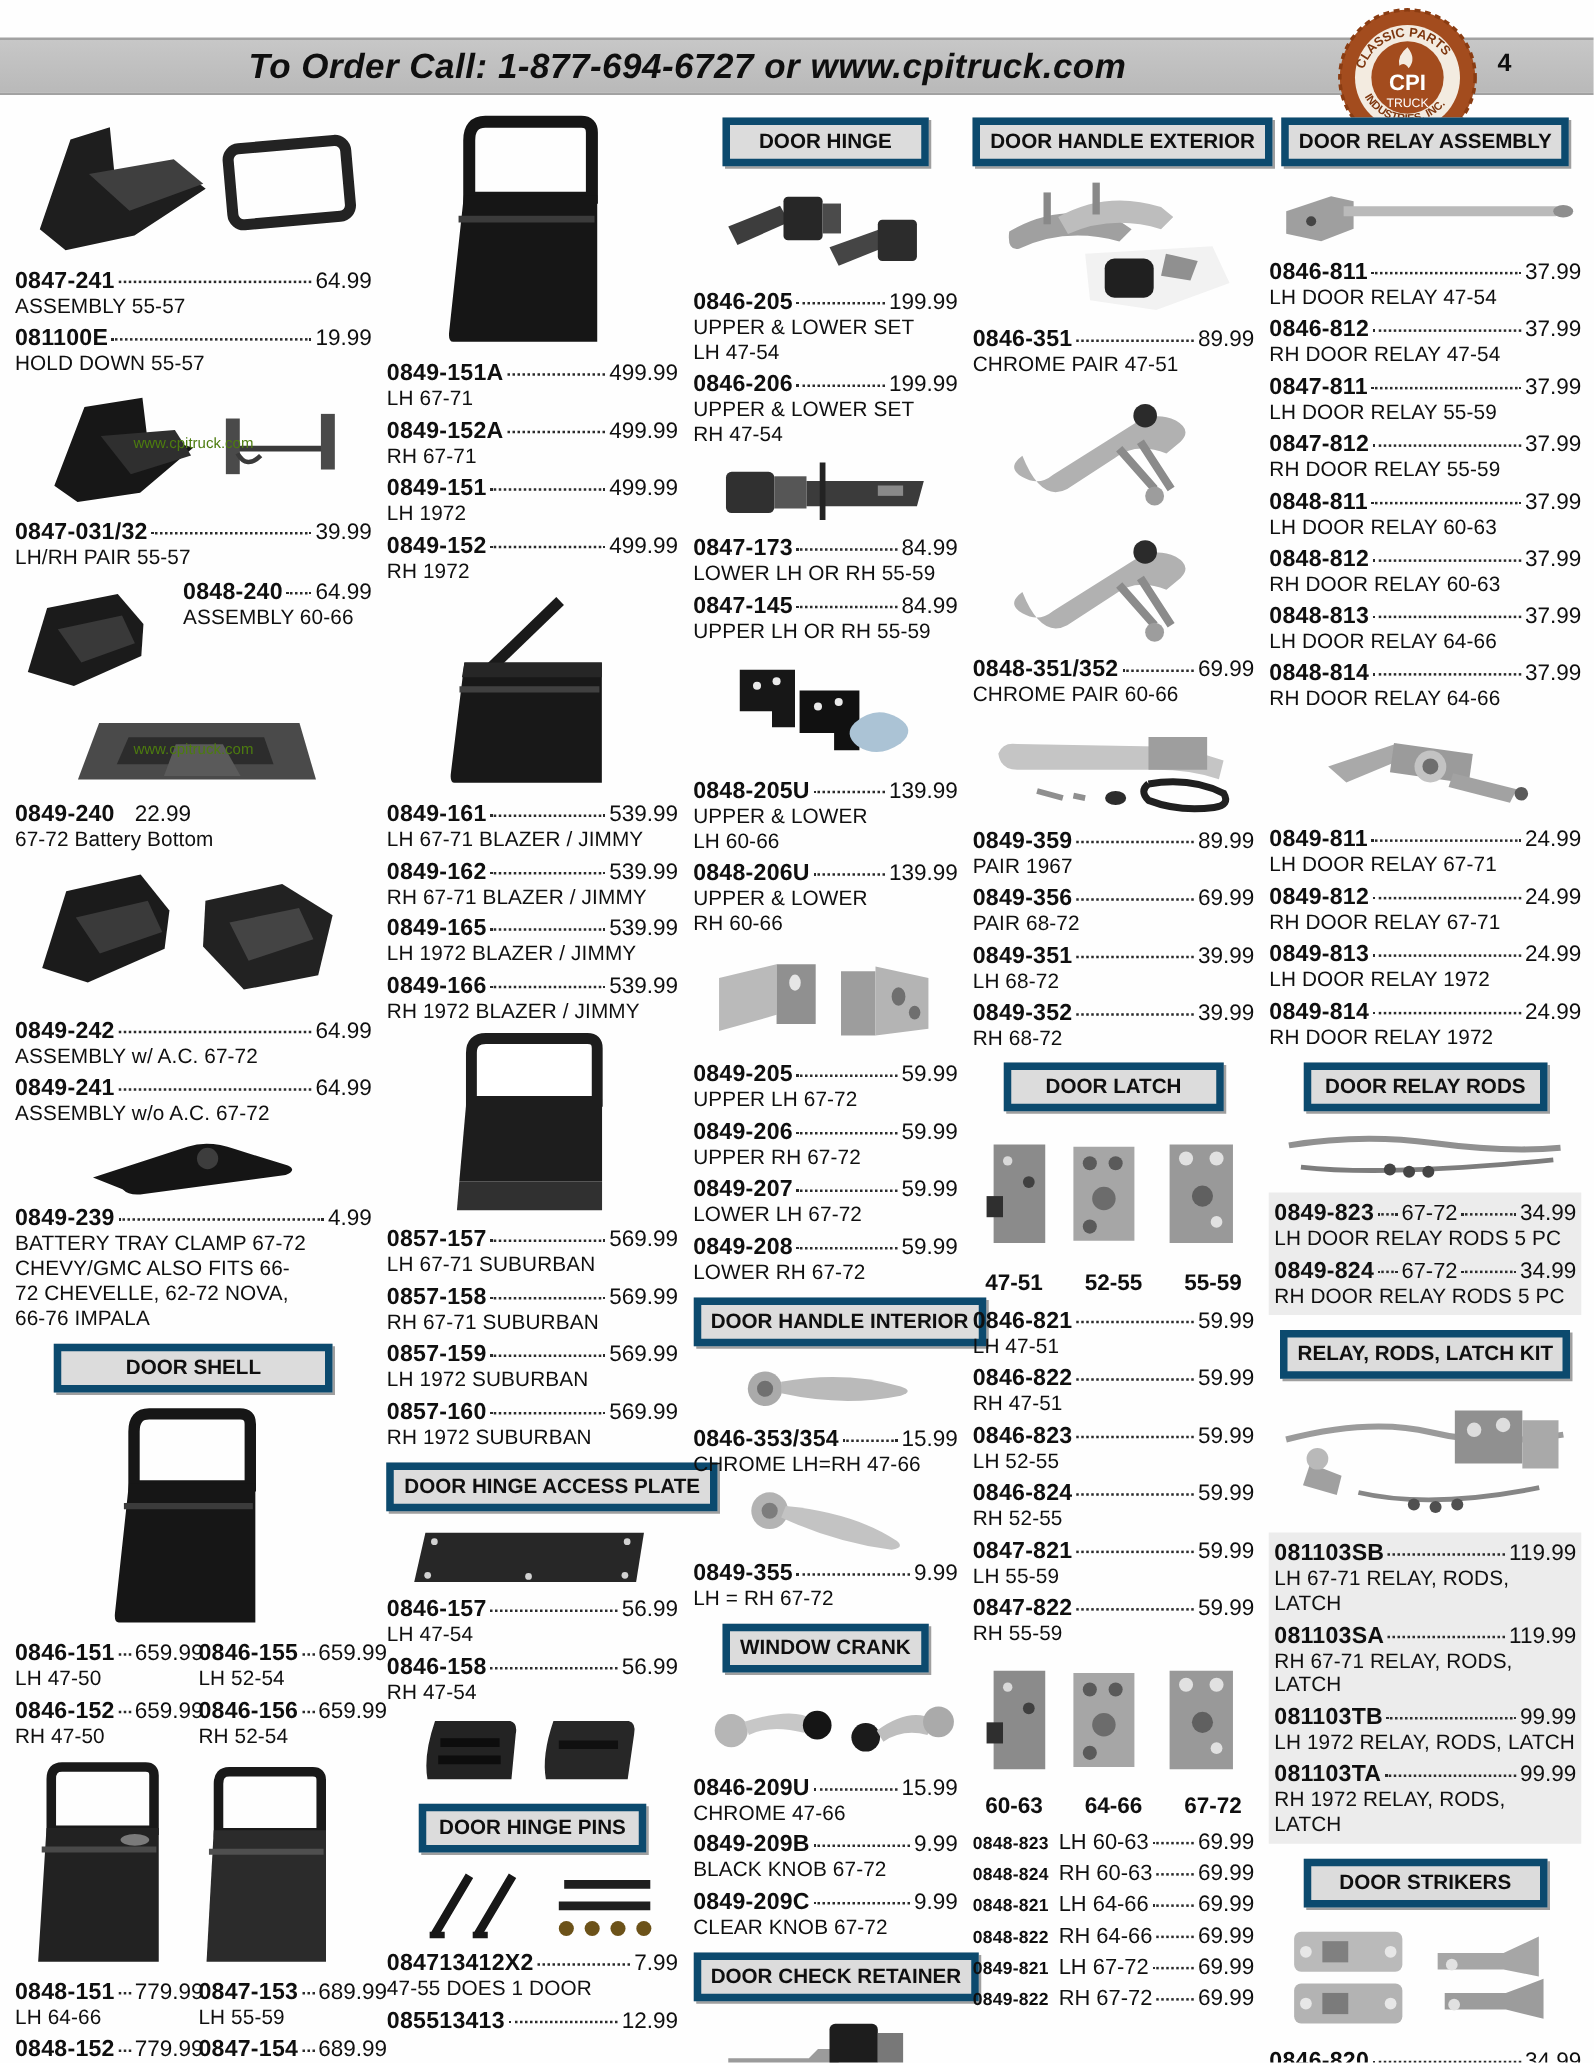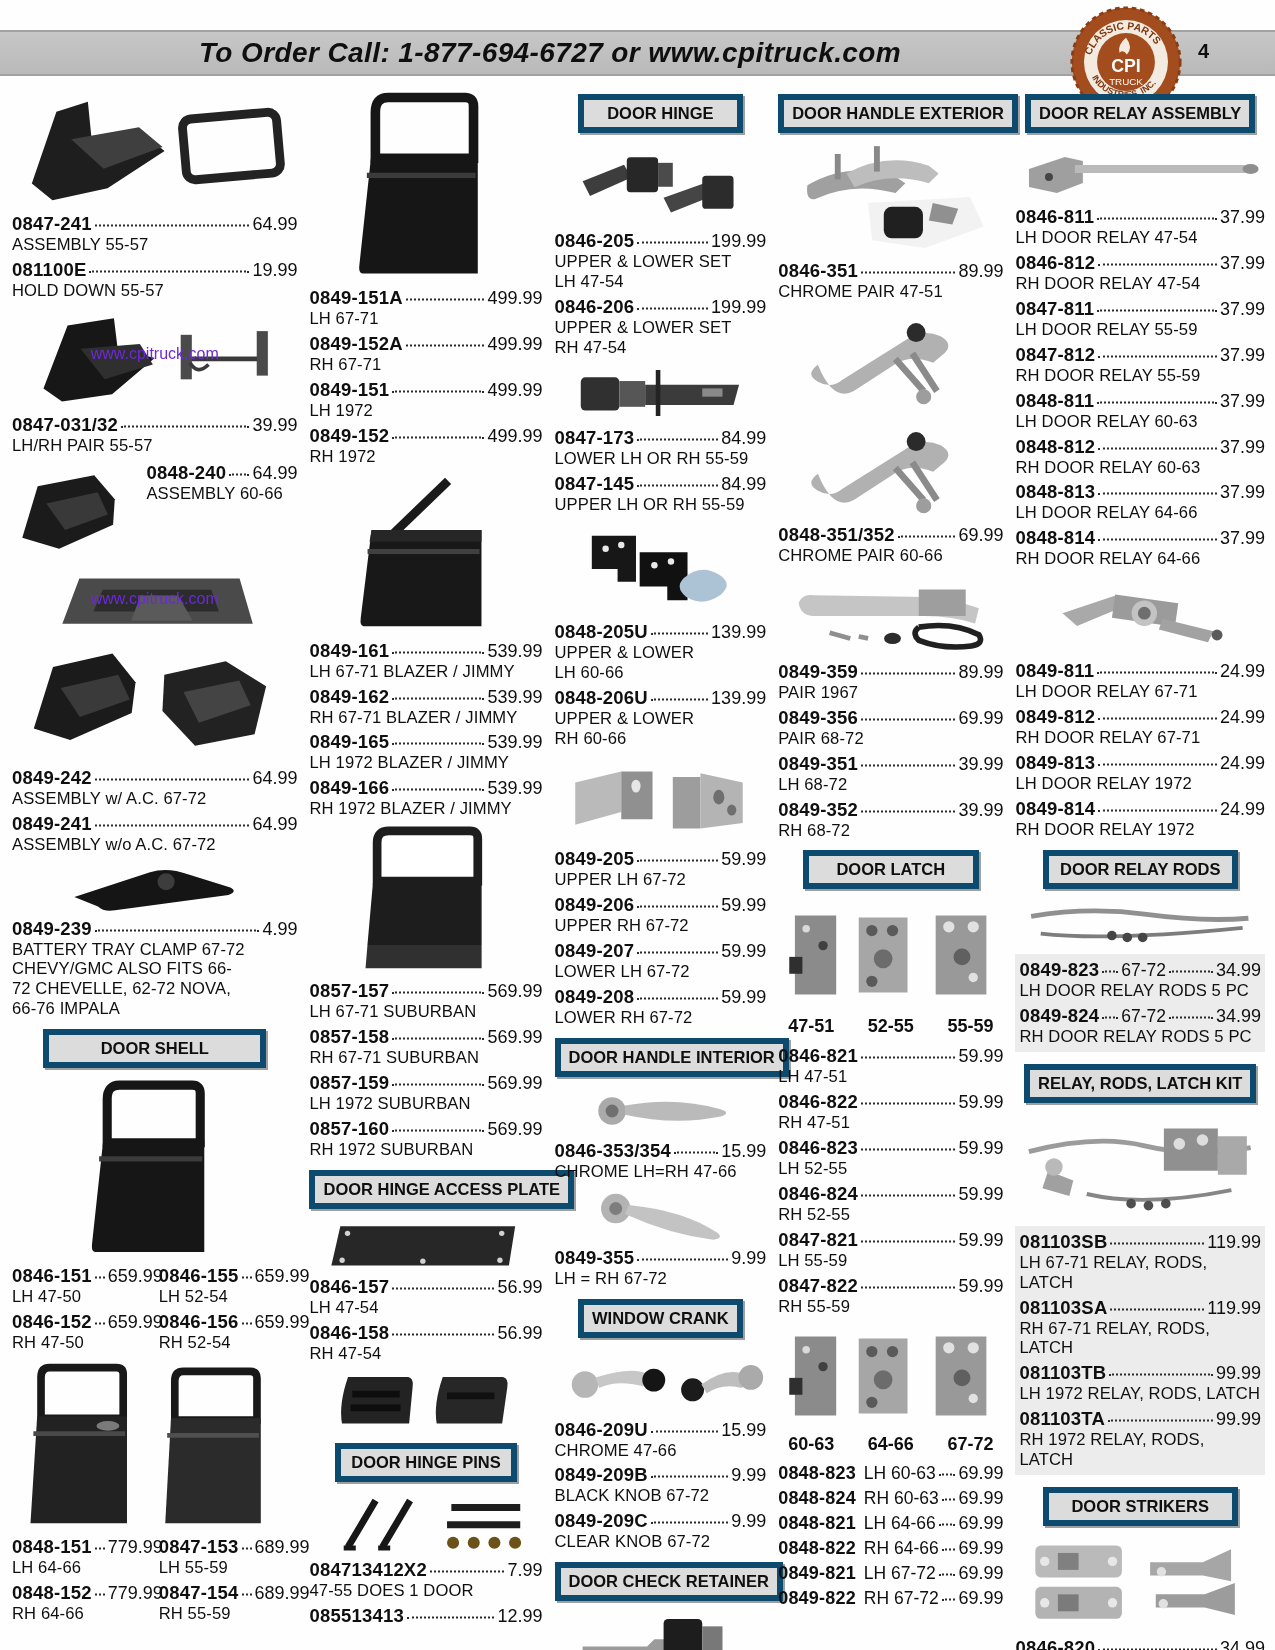--- a/index.html
+++ b/index.html
@@ -30,41 +30,41 @@
   .col1{width:294px}.col2{width:240px}.col3{width:218px}.col4{width:232px}.col5{width:257px}
   .shead{
     border:6px solid #0c4a6e;background:var(--sect);font-weight:bold;font-size:16.5px;
     text-align:center;padding:4px 8px;margin:6px auto 8px;min-width:78%;
     box-shadow:2px 2px 0 #9f9f9f;white-space:nowrap;
   }
   .imgbox{position:relative;display:flex;align-items:center;justify-content:center;margin:2px 0 5px;flex:none}
   .imgbox svg{width:100%;height:100%}
   .wm{
     position:absolute;top:46%;left:50%;transform:translate(-50%,-50%);
-    color:#6d28d9;font-size:16px;white-space:nowrap;
+    color:#4d7c0f;font-size:12px;white-space:nowrap;
   }
   .part{margin:0 0 4px}
   .prow{display:flex;align-items:baseline}
   .pnum{font-weight:bold;font-size:18.5px;letter-spacing:.2px;white-space:nowrap}
   .pmid{font-size:17.5px;white-space:nowrap}
   .price{font-size:18px;white-space:nowrap}
   .leader{flex:1;border-bottom:2.4px dotted #2a2a2a;margin:0 3px;transform:translateY(-3.5px);min-width:10px}
   .leader.sm{flex:0 0 16px}
   .gap{width:16px}
   .gap8{width:8px}
   .desc{font-size:16.6px;line-height:1.2;letter-spacing:.1px}
   .cols2{display:flex;gap:8px}
   .cols2>div{flex:1;min-width:0}
   .cap{display:flex;justify-content:space-between;font-weight:bold;font-size:18px;padding:0 10px;margin:0 0 8px}
   .hl{background:var(--hl);padding:5px 4px;margin:0 0 6px}
   .hl .part:last-child{margin-bottom:0}
   .imgpart{display:flex;align-items:flex-start;gap:6px;margin:2px 0 5px}
   .imgpart .imgbox{flex:0 0 45%;margin:0}
   .imgpart .part{flex:1;min-width:0}
-  .plrow .prow .pnum{font-size:18px}
+  .plrow .prow .pnum{font-size:14px}
 </style>
 </head>
 <body>
 
 <div class="topbar">
   <span class="order-text">To Order Call: 1-877-694-6727   or   www.cpitruck.com</span>
 </div>
 
 <div class="logo">
   <svg viewBox="0 0 120 120">
@@ -147,20 +147,28 @@
         </div>
       </div>
       <div class="imgbox" style="height: 66px;">
         <svg viewBox="0 0 220 70">
           <polygon points="30,10 200,10 214,58 12,58" fill="#4a4a4a"></polygon>
           <polygon points="55,22 170,22 178,45 45,45" fill="#2c2c2c"></polygon>
           <polygon points="95,28 135,28 150,55 85,55" fill="#5a5a5a"></polygon>
         </svg>
         <div class="wm">www.cpitruck.com</div>
       </div>
+      <div class="part">
+        <div class="prow">
+          <span class="pnum">0849-240</span>
+          <span class="gap"></span>
+          <span class="price">22.99</span>
+        </div>
+        <div class="desc">67-72 Battery Bottom</div>
+      </div>
       <div class="imgbox" style="height: 120px;">
         <svg viewBox="0 0 280 125">
           <polygon points="14,90 34,26 96,12 120,42 116,74 52,102" fill="#1b1b1b"></polygon>
           <polygon points="42,48 102,34 114,60 62,78" fill="#3a3a3a"></polygon>
           <polygon points="150,34 214,20 256,46 244,96 182,108 148,72" fill="#222222"></polygon>
           <polygon points="170,52 228,40 240,66 186,84" fill="#444444"></polygon>
         </svg>
       </div>
       <div class="part">
         <div class="prow">

